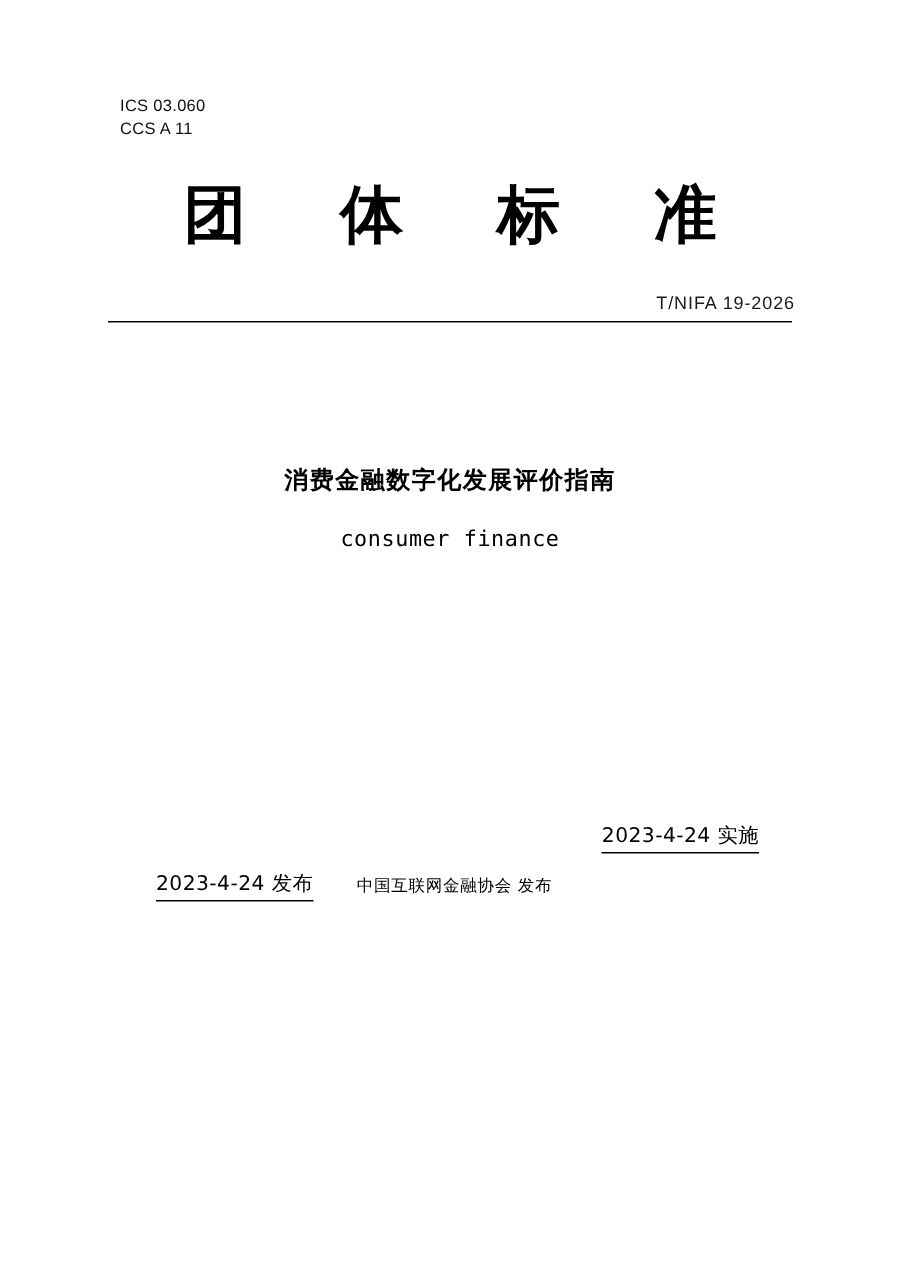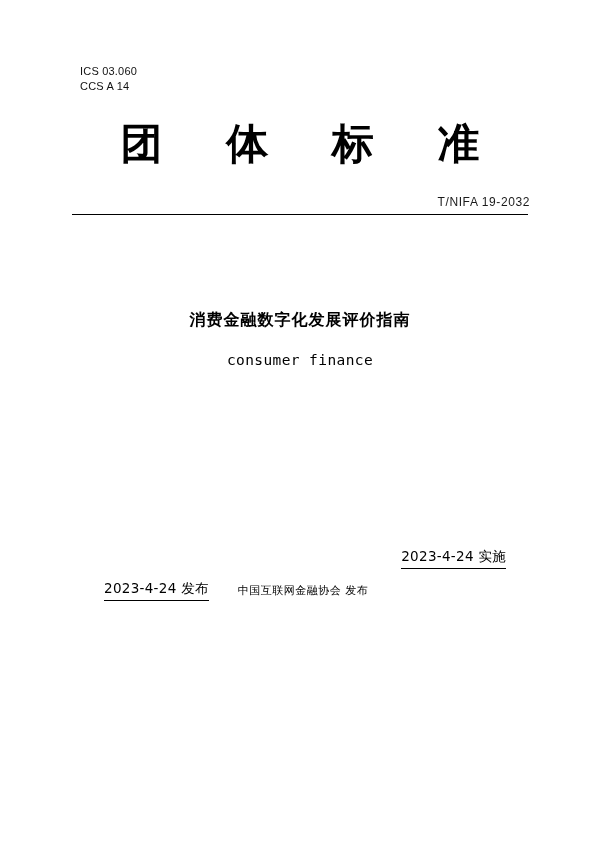--- a/index.html
+++ b/index.html
@@ -37,21 +37,21 @@
   .codes div {
     white-space: nowrap;
   }
   
   .std-type {
     position: absolute;
     left: 80px;
     top: 118px;
     width: 440px;
     text-align: center;
-    font-family: Liberation Sans, sans-serif;
+    font-family: Liberation Serif, serif;
     font-weight: bold;
     font-size: 42px;
     line-height: 52px;
     letter-spacing: 26px;
     text-indent: 26px;
     color: #000000;
   }
   
   .std-number {
     position: absolute;
@@ -132,26 +132,26 @@
     letter-spacing: 0.5px;
   }
 </style>
 </head>
 <body>
 
 <div class="page">
 
   <div class="codes">
     <div>ICS 03.060</div>
-    <div>CCS A 14</div>
+    <div>CCS A 11</div>
   </div>
 
   <div class="std-type">团 体 标 准</div>
 
-  <div class="std-number">T/NIFA 19-2032</div>
+  <div class="std-number">T/NIFA 19-2026</div>
 
   <div class="rule"></div>
 
   <div class="doc-title-cn">消费金融数字化发展评价指南</div>
 
   <div class="doc-title-en">
     <span class="ln2">consumer finance</span>
   </div>
 
   <div class="dates">

